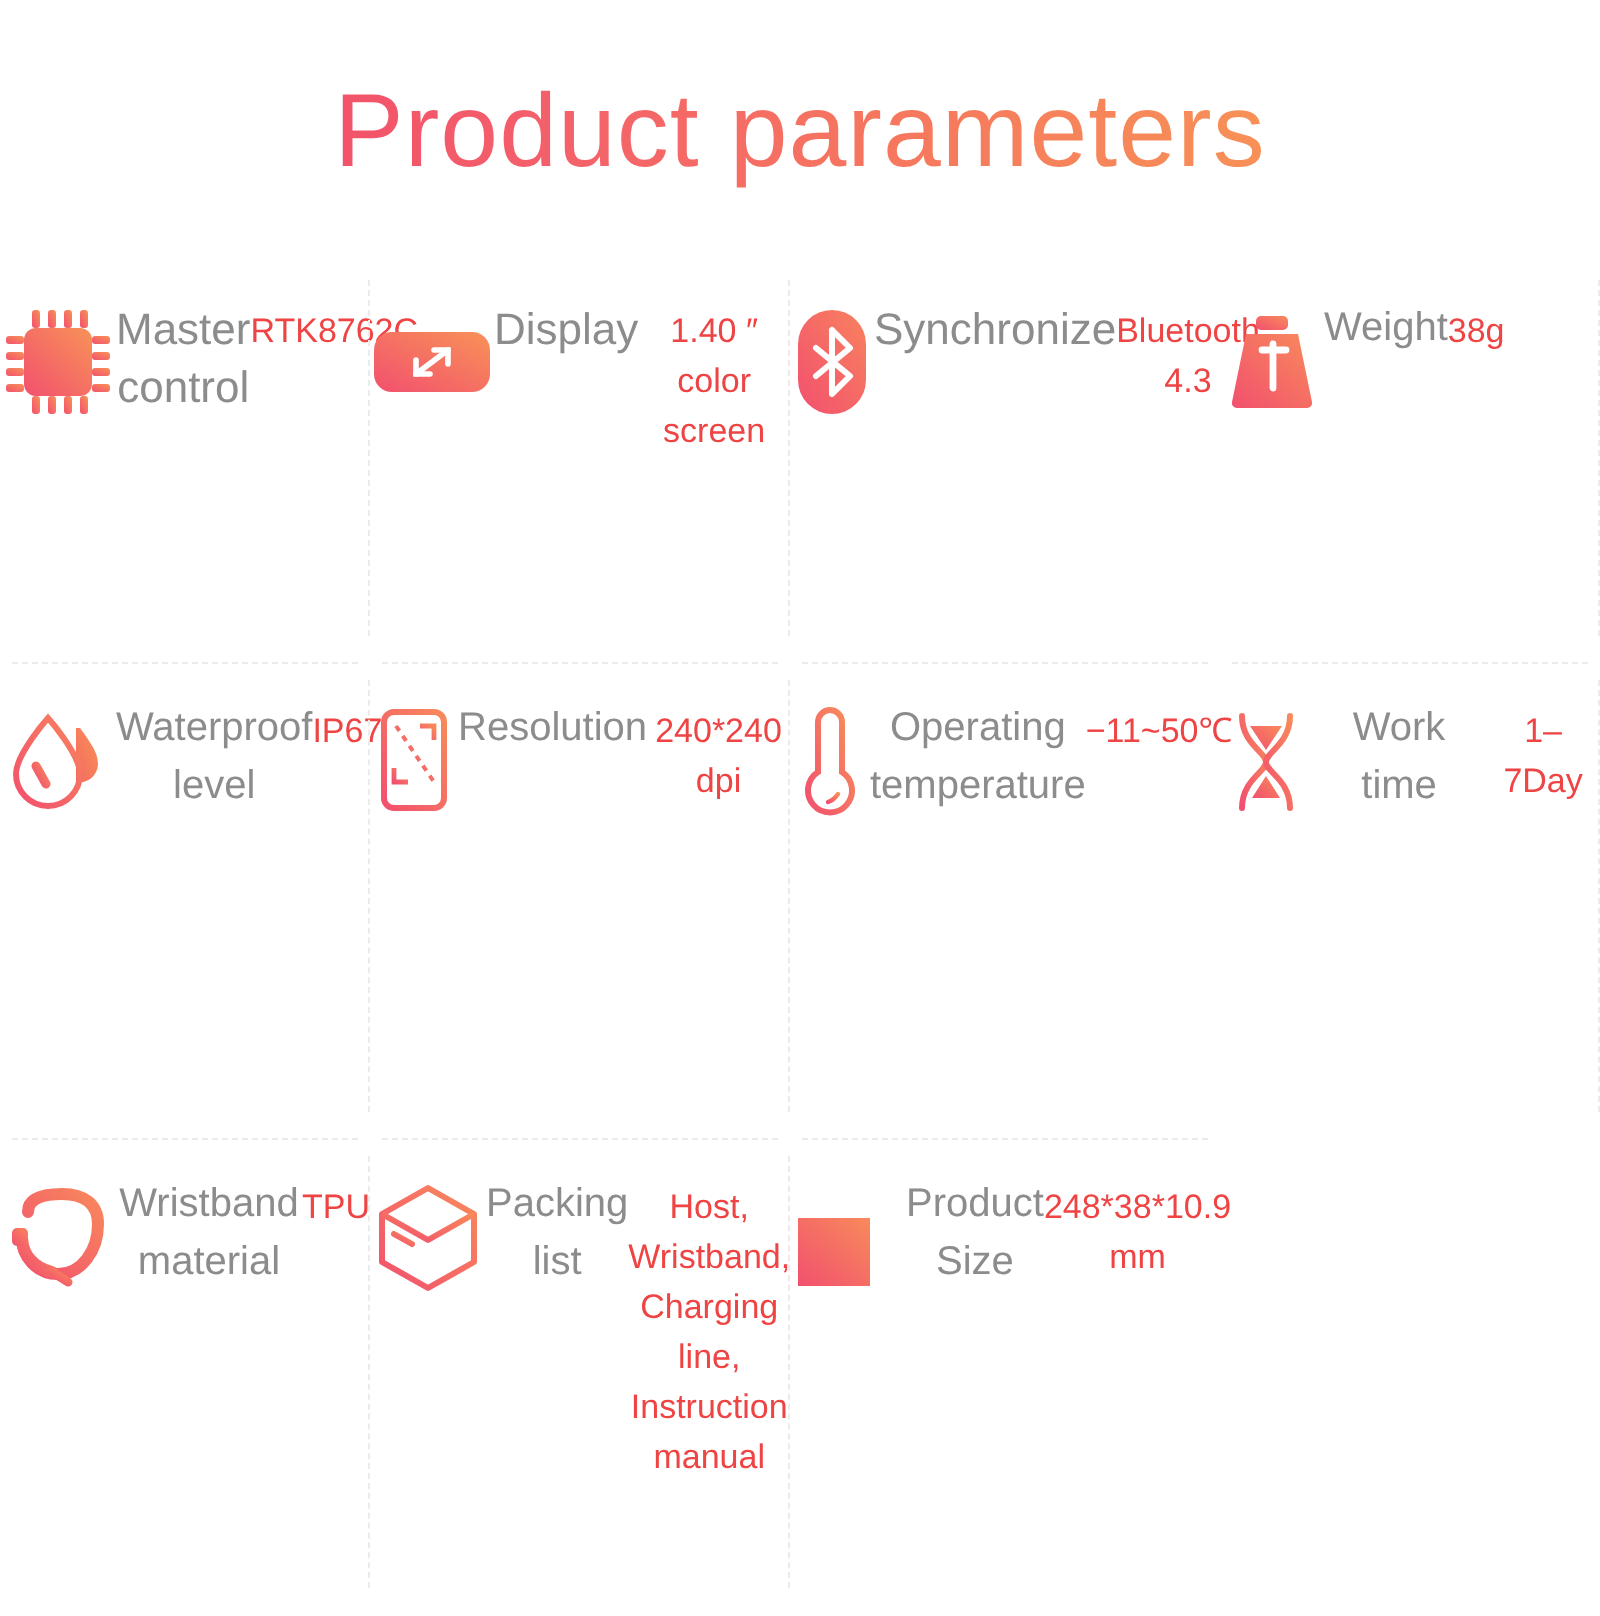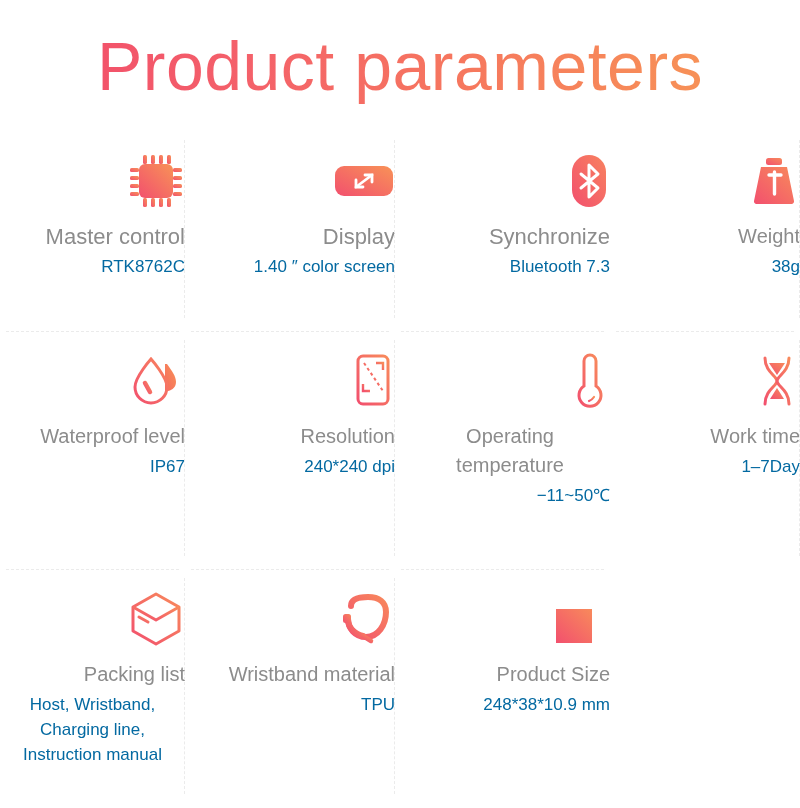--- a/index.html
+++ b/index.html
@@ -22,21 +22,21 @@
   }
 
   
   .title-wrap {
     height: 132px;
     display: flex;
     align-items: center;
     justify-content: center;
   }
   .title {
-    font-size: 68px;
+    font-size: 52px;
     font-weight: 400;
     letter-spacing: 0.5px;
     background: linear-gradient(90deg, #f2536a 0%, #f4616a 25%, #f6775e 60%, #f79157 100%);
     -webkit-background-clip: text;
     background-clip: text;
     color: transparent;
     -webkit-text-fill-color: transparent;
     white-space: nowrap;
   }
 
@@ -45,22 +45,22 @@
     position: relative;
     width: 800px;
     height: 676px;
     display: grid;
     grid-template-columns: 185px 210px 215px 190px;
     grid-template-rows: 200px 238px 238px;
   }
   .cell {
     position: relative;
     display: flex;
-    flex-direction: column;
-    align-items: flex-end;
+    flex-direction: row;
+    align-items: flex-start;
     padding-top: 18px;
     box-sizing: border-box;
   }
   
   .cell.vsep::after {
     content: "";
     position: absolute;
     right: 0;
     top: 8px;
     bottom: 14px;
@@ -88,21 +88,21 @@
     font-size: 20px;
     line-height: 29px;
     color: #8c8c8c;
     text-align: center;
     font-weight: 400;
     max-width: 200px;
   }
   .value {
     font-size: 17px;
     line-height: 25px;
-    color: #0369a1;
+    color: #ef4444;
     text-align: center;
     font-weight: 400;
     margin-top: 3px;
     max-width: 195px;
   }
   .r1 .label { font-size: 22px; }
   svg { display: block; }
 </style>
 </head>
 <body>
@@ -180,21 +180,21 @@
                 <stop offset="1" stop-color="#f8825f"></stop>
             </linearGradient>
           </defs>
           <rect x="4" y="3" width="34" height="52" rx="17" fill="url(#gBt)"></rect>
           <g stroke="#ffffff" stroke-width="3" fill="none" stroke-linejoin="round" stroke-linecap="round">
             <path d="M21 13 L21 45 L30 36 L13 22 M13 36 L30 22 L21 13"></path>
           </g>
         </svg>
       </div>
       <div class="label">Synchronize</div>
-      <div class="value">Bluetooth 7.3</div>
+      <div class="value">Bluetooth 4.3</div>
     </div>
 
     <div class="cell vsep hsep">
       <div class="icon-box">
         <svg width="52" height="56" viewBox="0 0 52 56">
           <defs>
             <linearGradient id="gW" x1="0" y1="1" x2="1" y2="0">
               <stop offset="0" stop-color="#f2506e"></stop>
                 <stop offset="1" stop-color="#f88a5b"></stop>
             </linearGradient>
@@ -290,58 +290,58 @@
           <path d="M15 11 h16 l-8 12 z" fill="url(#gH)"></path>
           <path d="M16 47 h14 l-7 -11 z" fill="url(#gH)"></path>
         </svg>
       </div>
       <div class="label">Work time</div>
       <div class="value">1–7Day</div>
     </div>
 
     <div class="cell vsep">
       <div class="icon-box">
+        <svg width="58" height="52" viewBox="0 0 58 52">
+          <defs>
+            <linearGradient id="gBand" x1="0" y1="1" x2="1" y2="0">
+              <stop offset="0" stop-color="#f2506e"></stop>
+                <stop offset="1" stop-color="#f8875c"></stop>
+            </linearGradient>
+          </defs>
+          <path d="M14 13 C14 6 22 4 31 4 C42 4 49 9 49 19 C49 32 41 44 29 44 C18 44 11 35 11 26" fill="none" stroke="url(#gBand)" stroke-width="6" stroke-linecap="round"></path>
+          <path d="M11 26 C11 34 17 41 26 43" fill="none" stroke="url(#gBand)" stroke-width="6" stroke-linecap="round"></path>
+          <rect x="6" y="21" width="8" height="9" rx="2.5" fill="url(#gBand)"></rect>
+          <path d="M26 43 l8 5" stroke="url(#gBand)" stroke-width="4.5" stroke-linecap="round" fill="none"></path>
+        </svg>
+      </div>
+      <div class="label">Wristband material</div>
+      <div class="value">TPU</div>
+    </div>
+
+    <div class="cell vsep">
+      <div class="icon-box">
         <svg width="58" height="58" viewBox="0 0 58 58">
           <defs>
             <linearGradient id="gBox" x1="0" y1="1" x2="1" y2="0">
               <stop offset="0" stop-color="#f2506e"></stop>
                 <stop offset="1" stop-color="#f88a5b"></stop>
             </linearGradient>
           </defs>
           <g fill="none" stroke="url(#gBox)" stroke-width="3" stroke-linejoin="round">
             <path d="M29 4 L52 17 L52 41 L29 54 L6 41 L6 17 Z"></path>
             <path d="M6 17 L29 30 L52 17"></path>
             <path d="M29 30 L29 54"></path>
             <path d="M12 27 L21 32" stroke-linecap="round"></path>
           </g>
         </svg>
       </div>
       <div class="label">Packing list</div>
       <div class="value">Host, Wristband, Charging line, Instruction manual</div>
     </div>
 
-    <div class="cell vsep">
-      <div class="icon-box">
-        <svg width="58" height="52" viewBox="0 0 58 52">
-          <defs>
-            <linearGradient id="gBand" x1="0" y1="1" x2="1" y2="0">
-              <stop offset="0" stop-color="#f2506e"></stop>
-                <stop offset="1" stop-color="#f8875c"></stop>
-            </linearGradient>
-          </defs>
-          <path d="M14 13 C14 6 22 4 31 4 C42 4 49 9 49 19 C49 32 41 44 29 44 C18 44 11 35 11 26" fill="none" stroke="url(#gBand)" stroke-width="6" stroke-linecap="round"></path>
-          <path d="M11 26 C11 34 17 41 26 43" fill="none" stroke="url(#gBand)" stroke-width="6" stroke-linecap="round"></path>
-          <rect x="6" y="21" width="8" height="9" rx="2.5" fill="url(#gBand)"></rect>
-          <path d="M26 43 l8 5" stroke="url(#gBand)" stroke-width="4.5" stroke-linecap="round" fill="none"></path>
-        </svg>
-      </div>
-      <div class="label">Wristband material</div>
-      <div class="value">TPU</div>
-    </div>
-
     <div class="cell">
       <div class="icon-box">
         <svg width="58" height="56" viewBox="0 0 58 56">
           <defs>
             <linearGradient id="gSz" x1="0" y1="1" x2="1" y2="0">
               <stop offset="0" stop-color="#f2506e"></stop>
                 <stop offset="1" stop-color="#f88a5b"></stop>
             </linearGradient>
           </defs>
           <rect x="4" y="18" width="36" height="34" fill="url(#gSz)"></rect>

